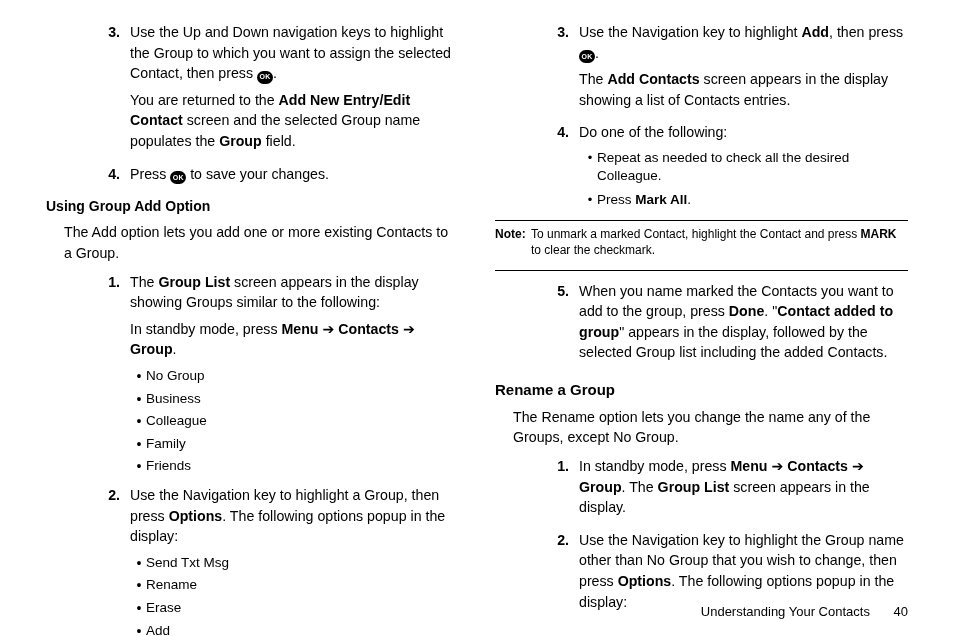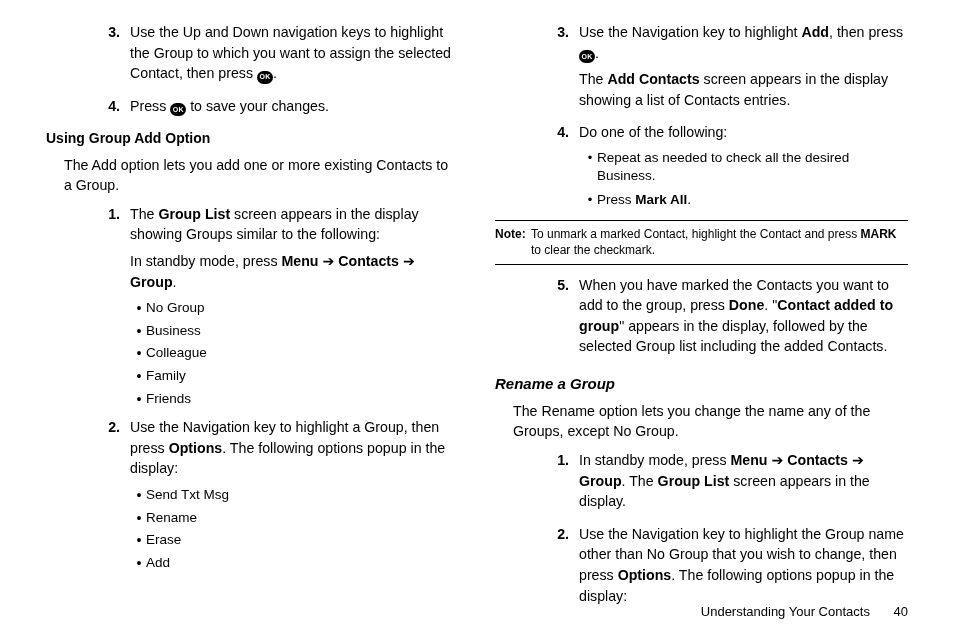--- a/index.html
+++ b/index.html
@@ -38,21 +38,20 @@
   }
   .step .body p { margin-bottom: 6px; }
   .bold { font-weight: bold; }
   .h4 {
     font-weight: bold;
     margin: 4px 0 6px 0;
     font-size: 14px;
   }
   .h3 {
     font-weight: bold;
-    font-style: italic;
     font-size: 15px;
     margin: 10px 0 6px 0;
   }
   .intro {
     margin: 2px 0 8px 18px;
   }
   .intro2 {
     margin: 2px 0 8px 18px;
   }
   .bullets {
@@ -91,21 +90,21 @@
     color: #fff;
     font-size: 7px;
     font-weight: bold;
     border-radius: 7px;
     vertical-align: -1px;
     letter-spacing: 0.3px;
   }
   .note-block {
     border-top: 1px solid #000;
     border-bottom: 1px solid #000;
-    padding: 5px 0 5px 0;
+    padding: 5px 0 11px 0;
     margin: 8px 0 10px 0;
     font-size: 12px;
     display: flex;
   }
   .note-block .label {
     font-weight: bold;
     width: 36px;
     flex-shrink: 0;
   }
   .note-block .ntext {
@@ -128,20 +127,23 @@
 
   <div class="col">
 
     <div class="step indent-step">
       <div class="num">3.</div>
       <div class="body">
         <p>
           <span>Use the Up and Down navigation keys to highlight the Group to which you want to assign the selected Contact, then press </span>
           <span class="ok-icon">OK</span><span>.</span>
         </p>
+        <p>
+          <span>You are returned to the </span><span class="bold">Add New Entry/Edit Contact</span><span> screen and the selected Group name populates the </span><span class="bold">Group</span><span> field.</span>
+        </p>
       </div>
     </div>
 
     <div class="step indent-step">
       <div class="num">4.</div>
       <div class="body">
         <p>
           <span>Press </span><span class="ok-icon">OK</span><span> to save your changes.</span>
         </p>
       </div>
@@ -229,21 +231,21 @@
     </div>
 
     <div class="step indent-step">
       <div class="num">4.</div>
       <div class="body">
         <p>Do one of the following:</p>
         <div class="subbullets">
           <div class="bullet">
             <div class="dot">•</div>
             <div class="txt cond">
-              <p>Repeat as needed to check all the desired Business.</p>
+              <p>Repeat as needed to check all the desired Colleague.</p>
             </div>
           </div>
           <div class="bullet">
             <div class="dot">•</div>
             <div class="txt cond">
               <span>Press </span><span class="bold">Mark All</span><span>.</span>
             </div>
           </div>
         </div>
       </div>
@@ -253,21 +255,21 @@
       <div class="label">Note:</div>
       <div class="ntext">
         <span>To unmark a marked Contact, highlight the Contact and press </span><span class="bold">MARK</span><span> to clear the checkmark.</span>
       </div>
     </div>
 
     <div class="step indent-step">
       <div class="num">5.</div>
       <div class="body">
         <p>
-          <span>When you have marked the Contacts you want to add to the group, press </span><span class="bold">Done</span><span>. "</span><span class="bold">Contact added to group</span><span>" appears in the display, followed by the selected Group list including the added Contacts.</span>
+          <span>When you name marked the Contacts you want to add to the group, press </span><span class="bold">Done</span><span>. "</span><span class="bold">Contact added to group</span><span>" appears in the display, followed by the selected Group list including the added Contacts.</span>
         </p>
       </div>
     </div>
 
     <div class="h3">Rename a Group</div>
 
     <p class="intro2">The Rename option lets you change the name any of the Groups, except No Group.</p>
 
     <div class="step indent-step">
       <div class="num">1.</div>

